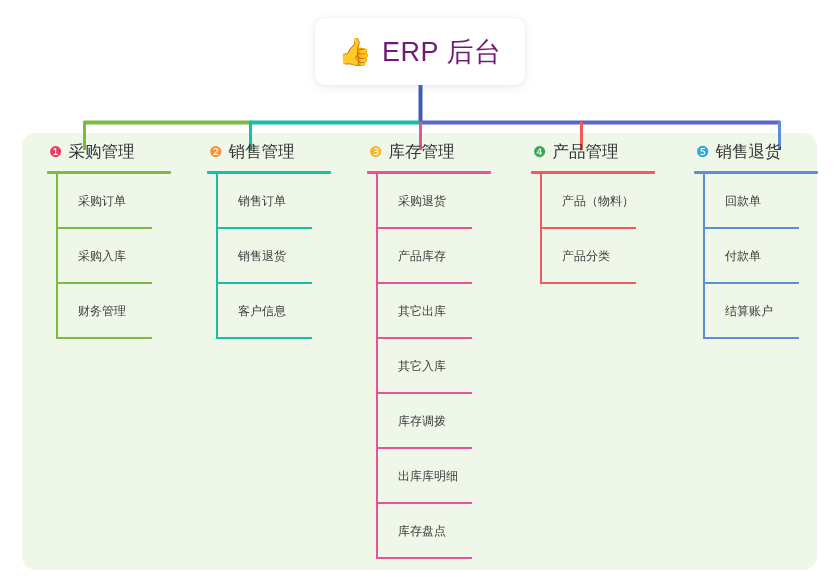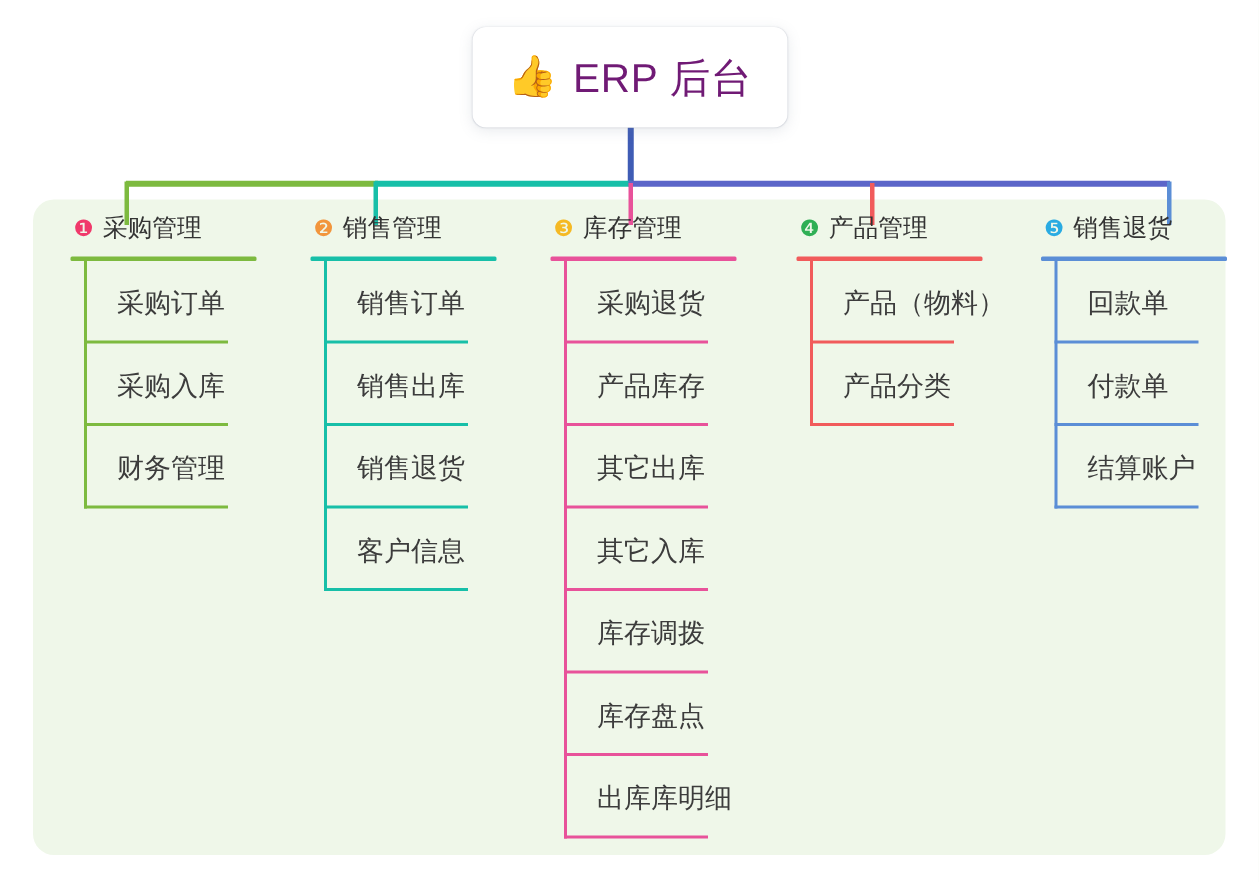--- a/index.html
+++ b/index.html
@@ -124,21 +124,21 @@
   }
   .item {
     position: relative;
     height: 55px;
     box-sizing: border-box;
     display: flex;
     align-items: center;
     padding-left: 22px;
   }
   .item-label {
-    font-size: 18px;
+    font-size: 12px;
     color: #3C3C3C;
     white-space: nowrap;
   }
   .item-rule {
     position: absolute;
     left: 0;
     bottom: 0;
     height: 2px;
     width: 96px;
   }
@@ -210,24 +210,20 @@
         <span class="col-title">销售管理</span>
       </div>
       <div class="col-rule" style="background: rgb(23, 191, 168);"></div>
       <div class="col-items">
         <div class="spine" style="background: rgb(23, 191, 168);"></div>
         <div class="item">
           <span class="item-label">销售订单</span>
           <span class="item-rule" style="background: rgb(23, 191, 168);"></span>
         </div>
         <div class="item">
-          <span class="item-label">销售出库</span>
-          <span class="item-rule" style="background: rgb(23, 191, 168);"></span>
-        </div>
-        <div class="item">
           <span class="item-label">销售退货</span>
           <span class="item-rule" style="background: rgb(23, 191, 168);"></span>
         </div>
         <div class="item">
           <span class="item-label">客户信息</span>
           <span class="item-rule" style="background: rgb(23, 191, 168);"></span>
         </div>
       </div>
     </div>
 
@@ -253,25 +249,25 @@
         </div>
         <div class="item">
           <span class="item-label">其它入库</span>
           <span class="item-rule" style="background: rgb(232, 82, 154);"></span>
         </div>
         <div class="item">
           <span class="item-label">库存调拨</span>
           <span class="item-rule" style="background: rgb(232, 82, 154);"></span>
         </div>
         <div class="item">
+          <span class="item-label">出库库明细</span>
+          <span class="item-rule" style="background: rgb(232, 82, 154);"></span>
+        </div>
+        <div class="item">
           <span class="item-label">库存盘点</span>
-          <span class="item-rule" style="background: rgb(232, 82, 154);"></span>
-        </div>
-        <div class="item">
-          <span class="item-label">出库库明细</span>
           <span class="item-rule" style="background: rgb(232, 82, 154);"></span>
         </div>
       </div>
     </div>
 
     <div class="col" id="col-4">
       <div class="col-head">
         <span class="badge" style="color: rgb(47, 175, 85);">❹</span>
         <span class="col-title">产品管理</span>
       </div>

